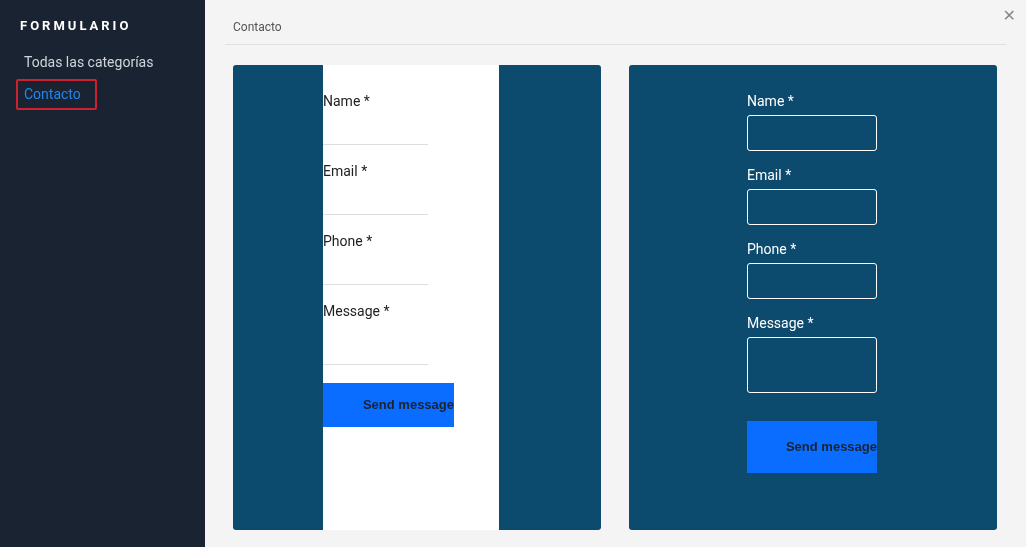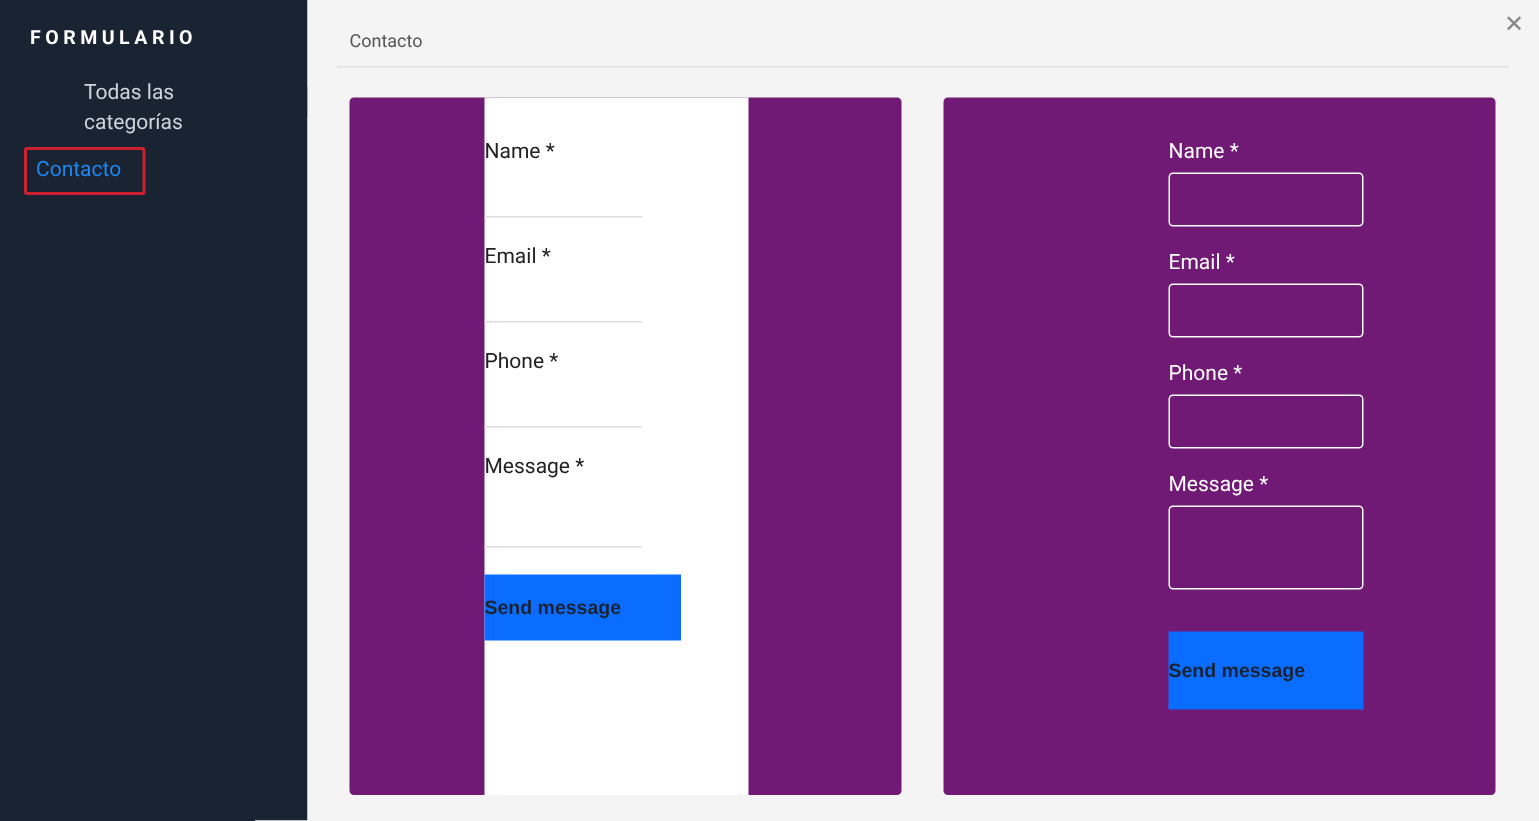--- a/index.html
+++ b/index.html
@@ -27,21 +27,20 @@
       padding: 0 20px 14px 20px;
       color: #fff;
     }
     .sidebar-item {
       display: block;
       padding: 6px 20px 6px 24px;
       font-size: 14px;
       color: #d0d5db;
       cursor: pointer;
       line-height: 1.4;
-      margin-left: 32px;
     }
     .sidebar-item.selected {
       color: #1e87f0;
       border: 2px solid #cc2131;
       margin: 0 108px 0 16px;
       padding: 4px 6px;
       border-radius: 2px;
     }
     .arrow-indicator {
       position: absolute;
@@ -79,24 +78,23 @@
       margin: 0 20px;
     }
     .cards {
       display: flex;
       gap: 28px;
       padding: 20px 28px;
     }
     .card {
       width: 368px;
       height: 465px;
-      background: #701a75;
+      background: #0c4a6e;
       border-radius: 3px;
       position: relative;
-      padding-left: 32px;
     }
     
     .form-light {
       position: absolute;
       left: 90px; top: 0;
       width: 176px;
       height: 465px;
       background: #fff;
       padding: 28px 0 0 0;
     }
@@ -122,21 +120,21 @@
     .form-light .msg-line {
       height: 40px;
     }
     .btn-blue {
       background: #0b6dff;
       color: #1a2332;
       font-size: 13px;
       font-weight: 700;
       padding: 14px 0;
       width: 131px;
-      text-align: left;
+      text-align: right;
       border: none;
       cursor: pointer;
       line-height: 1.2;
     }
     
     .form-dark {
       padding: 28px 0 0 118px;
     }
     .form-dark .field {
       margin-bottom: 16px;

